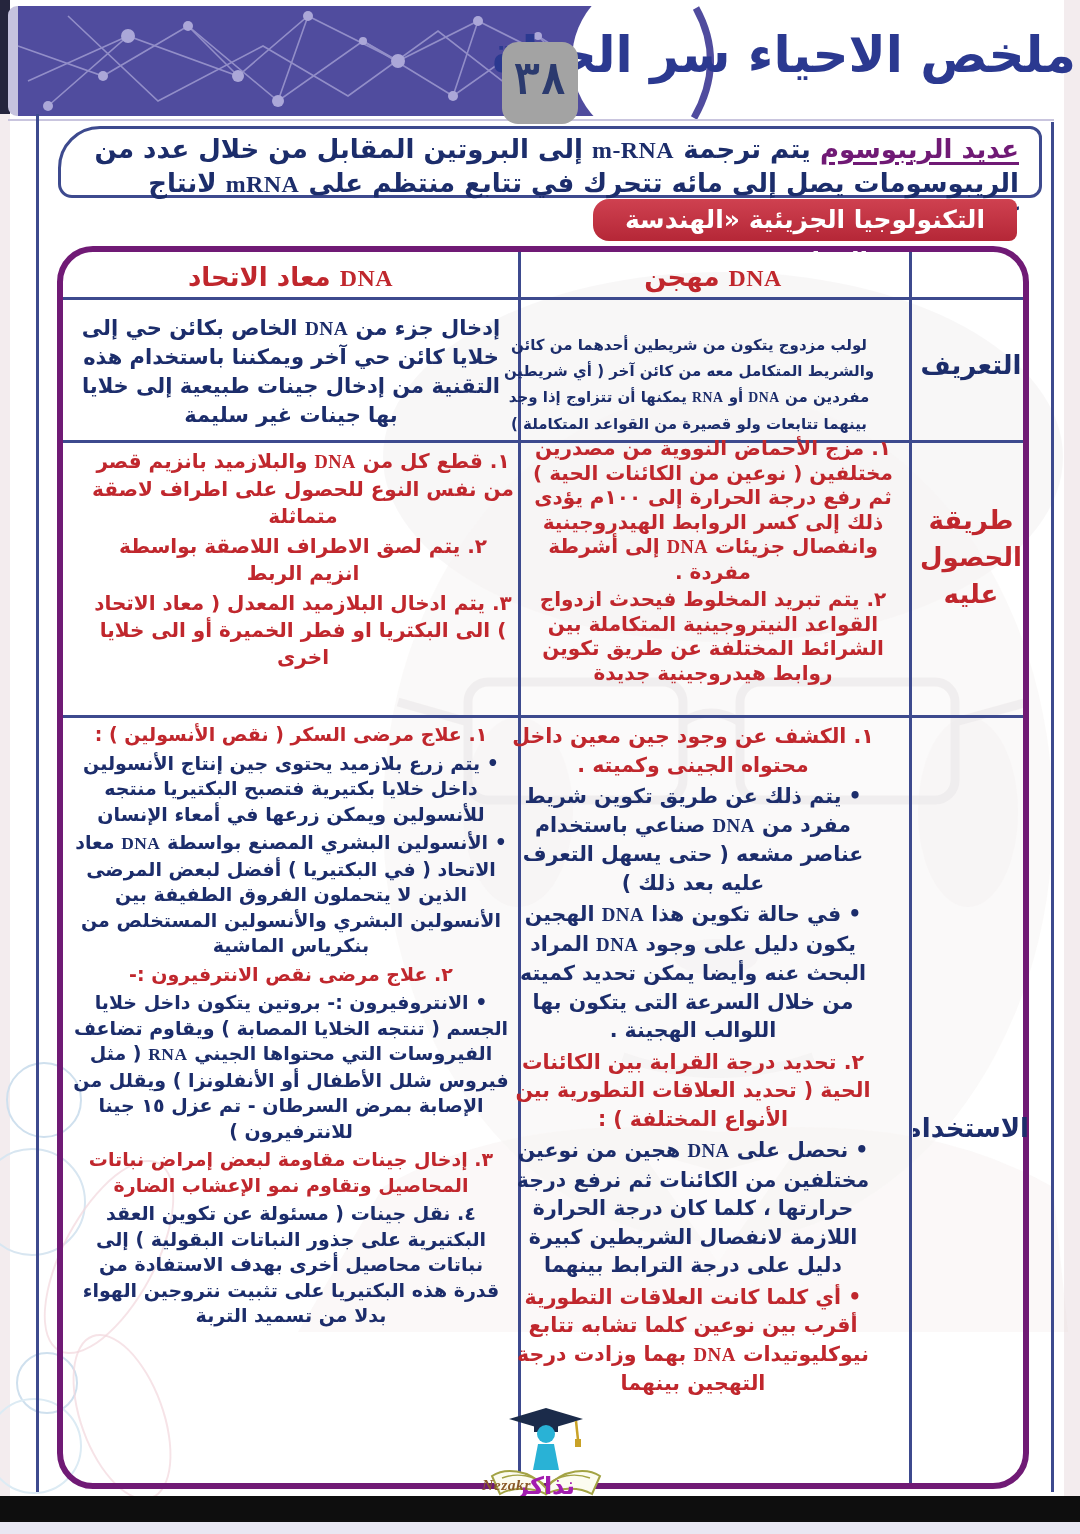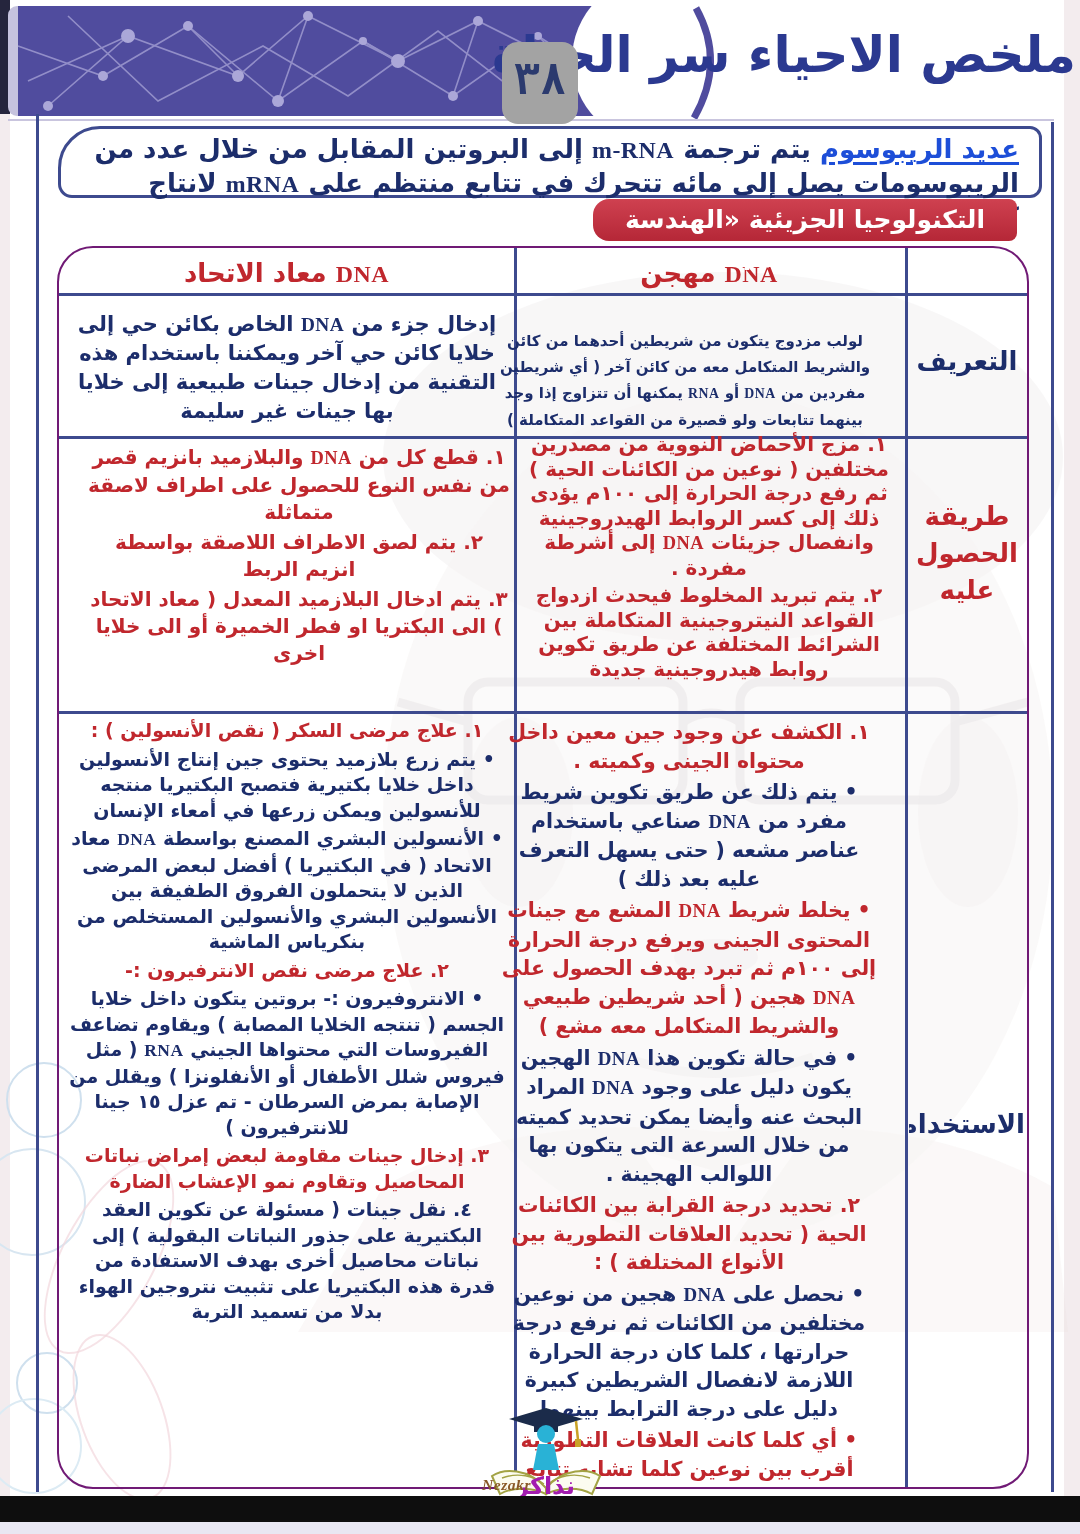--- a/index.html
+++ b/index.html
@@ -28,42 +28,42 @@
   .rule-left{left:36px;top:114px;height:1378px;}
   .rule-right{left:1051px;top:122px;height:1370px;}
   
   .intro-box{
     position:absolute;left:58px;top:126px;width:984px;height:72px;
     border:3px solid #3d4a8e;border-radius:42px 12px 12px 14px;
     box-sizing:border-box;background:#fff;z-index:3;
     padding:4px 20px 0 16px;
     font-size:26px;line-height:33px;font-weight:bold;color:#1c2d6b;text-align:right;
   }
-  .intro-highlight{color:#1d4ed8;text-decoration:underline;text-decoration-thickness:3px;text-underline-offset:4px;}
+  .intro-highlight{color:#701a75;text-decoration:underline;text-decoration-thickness:3px;text-underline-offset:4px;}
   
   .section-badge{
     position:absolute;left:593px;top:199px;width:424px;height:42px;z-index:3;
     background:linear-gradient(#cf4150,#b52737);
     border-radius:16px 8px 8px 16px;
     color:#fff;font-size:25px;font-weight:bold;text-align:center;line-height:42px;
   }
   
   .face-watermark{position:absolute;left:268px;top:252px;width:800px;height:1080px;z-index:1;opacity:.55;}
   .deco-circle{position:absolute;border-radius:50%;border:2px solid #cfe0ee;z-index:1;}
   .dc1{left:6px;top:1062px;width:72px;height:72px;}
   .dc2{left:-22px;top:1148px;width:104px;height:104px;border-color:#d8e6f1;}
   .dc3{left:16px;top:1352px;width:58px;height:58px;}
   .dc4{left:-14px;top:1398px;width:92px;height:92px;border-color:#dcebf4;}
   .deco-pink{position:absolute;border:2px solid #f2d7dd;border-radius:50%;z-index:1;opacity:.7;}
   .dp1{left:62px;top:1150px;width:90px;height:210px;transform:rotate(28deg);}
   .dp2{left:80px;top:1330px;width:80px;height:170px;transform:rotate(-20deg);}
   
   .tbl{
     position:absolute;left:57px;top:246px;width:972px;height:1243px;z-index:2;
-    border:2px solid #701a75;border-radius:36px;box-sizing:border-box;
+    border:6px solid #701a75;border-radius:36px;box-sizing:border-box;
   }
   .vline,.hline{position:absolute;background:#3d4a8e;}
   .vline{top:0;bottom:0;width:3px;}
   .v1{left:455px;} .v2{left:846px;}
   .hline{left:0;right:0;height:3px;}
   .h1{top:45px;} .h2{top:188px;} .h3{top:463px;}
   .tcell{position:absolute;font-weight:bold;text-align:center;z-index:3;overflow:hidden;}
   .colhead{top:6px;height:38px;font-size:26px;color:#c0272d;line-height:38px;}
   .colhead-recombinant{left:30px;width:395px;}
   .colhead-hybrid{left:490px;width:320px;}
@@ -189,21 +189,20 @@
       <div class="block red"><span>٢. يتم تبريد المخلوط فيحدث ازدواج القواعد النيتروجينية المتكاملة بين الشرائط المختلفة عن طريق تكوين روابط هيدروجينية جديدة</span></div>
     </div>
   <div class="tcell cell-met-recombinant">
       <div class="block red"><span>١. قطع كل من </span><span class="lat">DNA</span><span> والبلازميد بانزيم قصر من نفس النوع للحصول على اطراف لاصقة متماثلة</span></div>
       <div class="block red"><span>٢. يتم لصق الاطراف اللاصقة بواسطة انزيم الربط</span></div>
       <div class="block red"><span>٣. يتم ادخال البلازميد المعدل ( معاد الاتحاد ) الى البكتريا او فطر الخميرة أو الى خلايا اخرى</span></div>
     </div>
   <div class="tcell cell-use-hybrid">
       <div class="block red"><span>١. الكشف عن وجود جين معين داخل محتواه الجينى وكميته .</span></div>
       <div class="block navy"><span>• يتم ذلك عن طريق تكوين شريط مفرد من </span><span class="lat">DNA</span><span> صناعي باستخدام عناصر مشعه ( حتى يسهل التعرف عليه بعد ذلك )</span></div>
-      <div class="block red"><span>• يخلط شريط </span><span class="lat">DNA</span><span> المشع مع جينات المحتوى الجينى ويرفع درجة الحرارة إلى ١٠٠م ثم تبرد بهدف الحصول على </span><span class="lat">DNA</span><span> هجين ( أحد شريطين طبيعي والشريط المتكامل معه مشع )</span></div>
       <div class="block navy"><span>• في حالة تكوين هذا </span><span class="lat">DNA</span><span> الهجين يكون دليل على وجود </span><span class="lat">DNA</span><span> المراد البحث عنه وأيضا يمكن تحديد كميته من خلال السرعة التى يتكون بها اللوالب الهجينة .</span></div>
       <div class="block red"><span>٢. تحديد درجة القرابة بين الكائنات الحية ( تحديد العلاقات التطورية بين الأنواع المختلفة ) :</span></div>
       <div class="block navy"><span>• نحصل على </span><span class="lat">DNA</span><span> هجين من نوعين مختلفين من الكائنات ثم نرفع درجة حرارتها ، كلما كان درجة الحرارة اللازمة لانفصال الشريطين كبيرة دليل على درجة الترابط بينهما</span></div>
       <div class="block red"><span>• أي كلما كانت العلاقات التطورية أقرب بين نوعين كلما تشابه تتابع نيوكليوتيدات </span><span class="lat">DNA</span><span> بهما وزادت درجة التهجين بينهما</span></div>
     </div>
   <div class="tcell cell-use-recombinant">
       <div class="block red"><span>١. علاج مرضى السكر ( نقص الأنسولين ) :</span></div>
       <div class="block navy"><span>• يتم زرع بلازميد يحتوى جين إنتاج الأنسولين داخل خلايا بكتيرية فتصبح البكتيريا منتجه للأنسولين ويمكن زرعها في أمعاء الإنسان</span></div>
       <div class="block navy"><span>• الأنسولين البشري المصنع بواسطة </span><span class="lat">DNA</span><span> معاد الاتحاد ( في البكتيريا ) أفضل لبعض المرضى الذين لا يتحملون الفروق الطفيفة بين الأنسولين البشري والأنسولين المستخلص من بنكرياس الماشية</span></div>
       <div class="block red"><span>٢. علاج مرضى نقص الانترفيرون :-</span></div>

